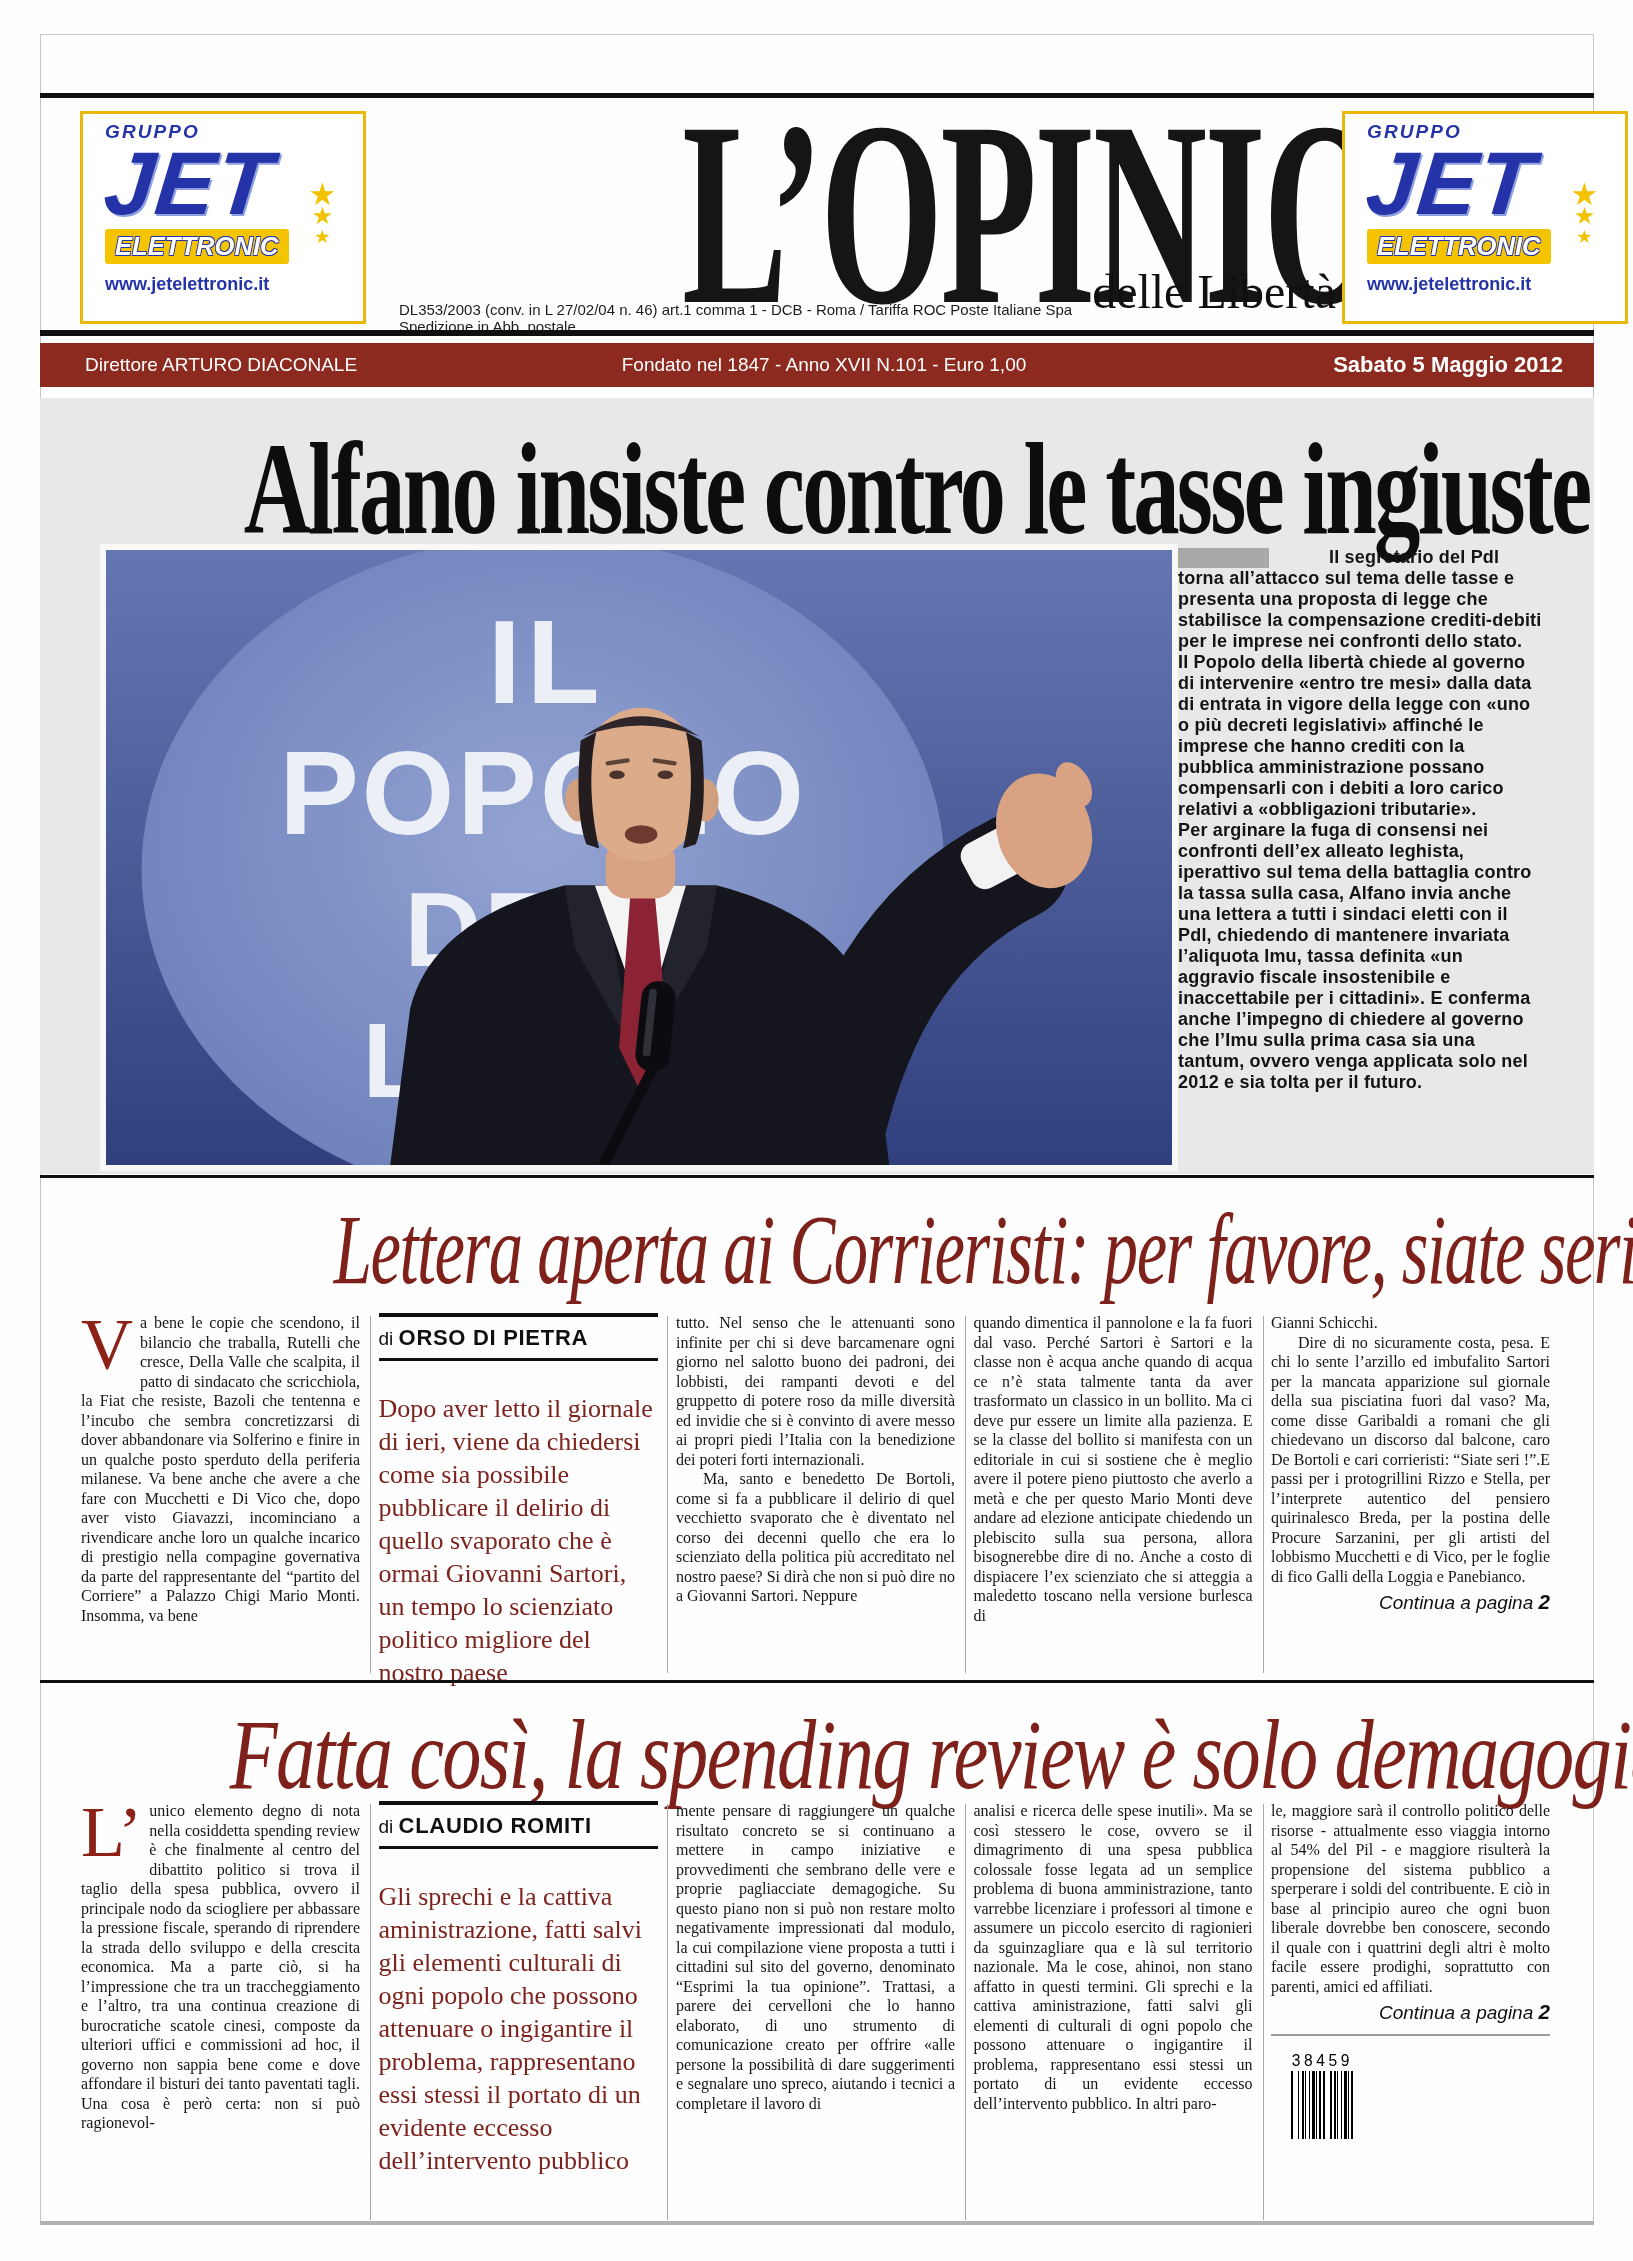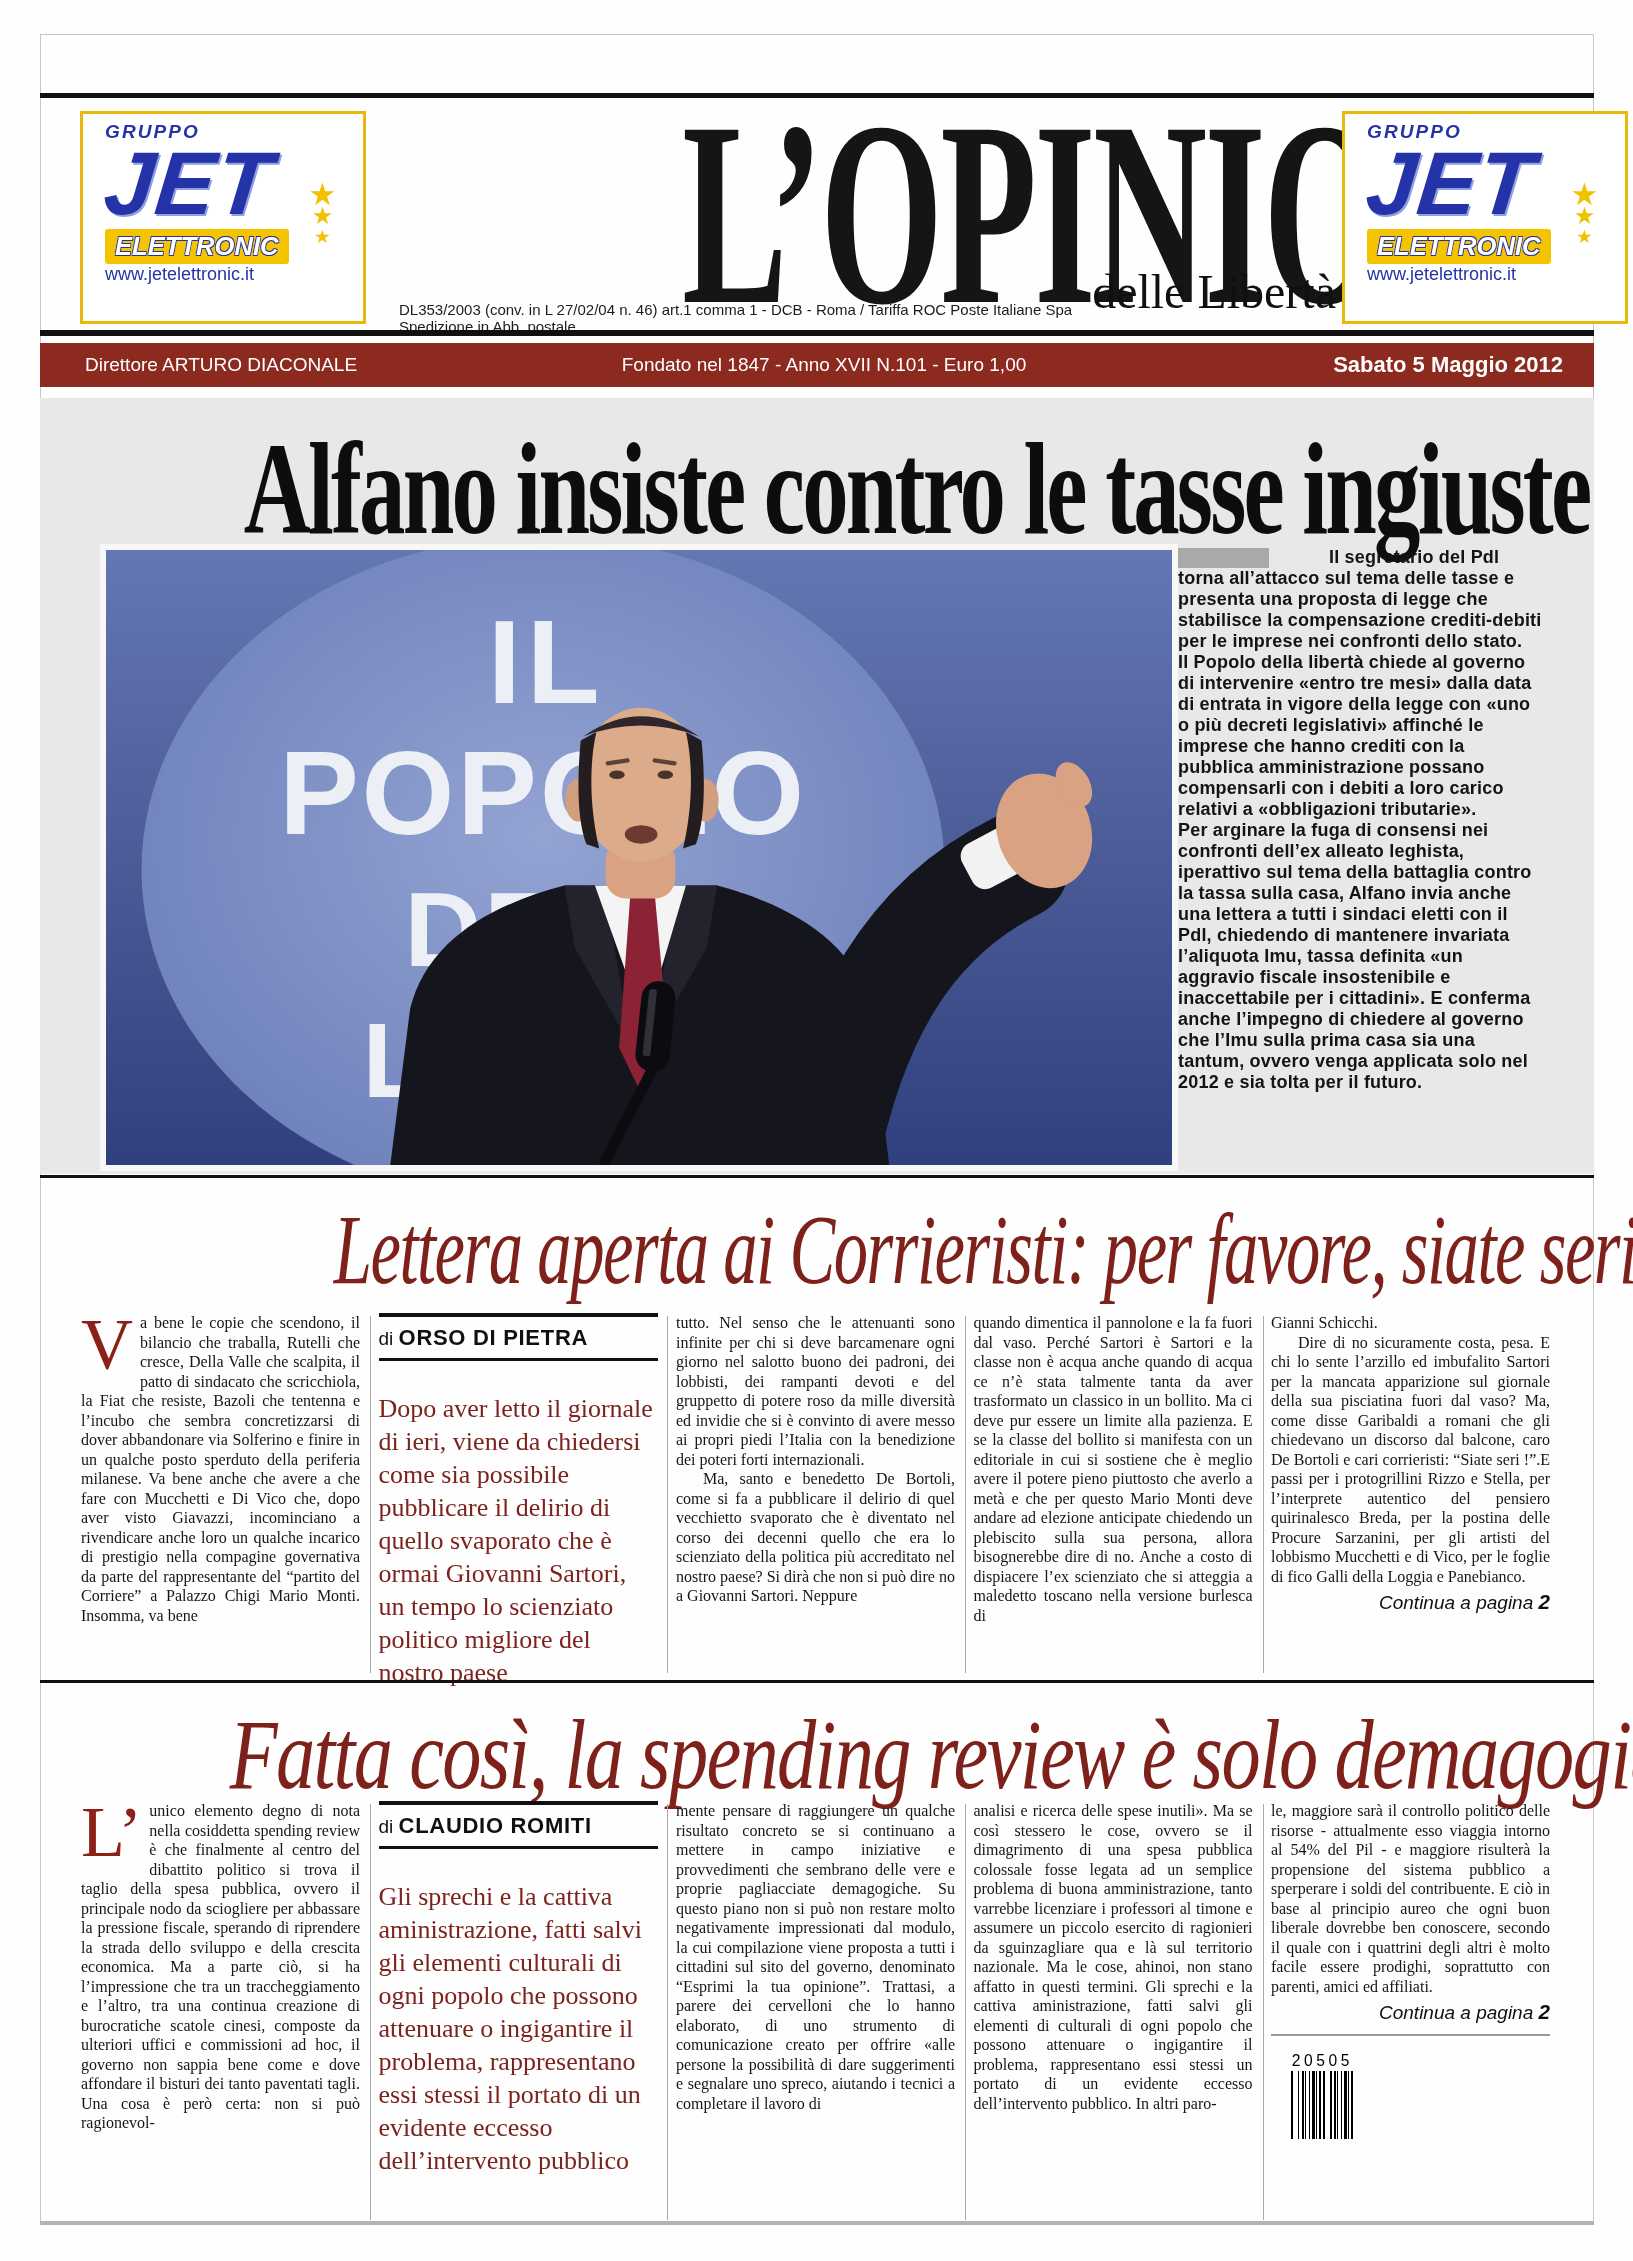--- a/index.html
+++ b/index.html
@@ -17,21 +17,21 @@
   .logo-inner{position:relative;width:100%;height:100%;}
   .logo-group{color:#2433a8;font-weight:bold;font-style:italic;font-size:19px;letter-spacing:2.1px;}
   .logo-name{color:#2433a8;font-weight:bold;font-style:italic;font-size:89px;line-height:78px;
              letter-spacing:1.4px;transform:skewX(-6deg);display:inline-block;margin-top:1.4px;
              text-shadow:2.1px 2.1px 0 #8fa0e0;}
   .logo-stars{position:absolute;right:-1.4px;top:63px;width:40px;text-align:center;color:#f2c200;line-height:21px;}
   .star1{font-size:31px;} .star2{font-size:24px;} .star3{font-size:18.5px;}
   .logo-brand{display:inline-block;background:#f4c400;color:#ffffff;font-weight:bold;font-style:italic;
               font-size:25.6px;padding:2.8px 10px;border-radius:3px;margin-top:7px;
               text-shadow:-0.7px -0.7px 0 #2433a8,0.7px -0.7px 0 #2433a8,-0.7px 0.7px 0 #2433a8,0.7px 0.7px 0 #2433a8;}
-  .logo-url{color:#2433a8;font-weight:normal;font-size:18px;margin-top:0;}
+  .logo-url{color:#2433a8;font-weight:bold;font-size:18px;margin-top:10px;}
   .mast-title-wrap{text-align:center;white-space:nowrap;}
   .mast-title{display:inline-block;font-family:"Liberation Serif",serif;font-weight:bold;
               font-size:263px;line-height:213px;letter-spacing:-4.3px;transform:scale(.60,1);transform-origin:center top;}
   .mast-imprint{font-family:"Liberation Sans",sans-serif;font-size:15px;color:#1c1c1c;}
   .mast-sub{font-family:"Liberation Serif",serif;font-size:48px;text-align:right;color:#101010;}
 
   
   .infobar{background:#8c2a20;color:#ffffff;display:flex;align-items:center;
            font-family:"Liberation Sans",sans-serif;}
   .infobar .director{font-size:19px;padding-left:45px;flex:1;}
@@ -266,21 +266,21 @@
     </div>
     <div class="col">
       <p>analisi e ricerca delle spese inutili». Ma se così stessero le cose, ovvero se il dimagrimento di una spesa pubblica colossale fosse legata ad un semplice problema di buona amministrazione, tanto varrebbe licenziare i professori al timone e assumere un piccolo esercito di ragionieri da sguinzagliare qua e là sul territorio nazionale. Ma le cose, ahinoi, non stano affatto in questi termini. Gli sprechi e la cattiva aministrazione, fatti salvi gli elementi di culturali di ogni popolo che possono attenuare o ingigantire il problema, rappresentano essi stessi un portato di un evidente eccesso dell’intervento pubblico. In altri paro-</p>
     </div>
     <div class="col">
       <p>le, maggiore sarà il controllo politico delle risorse - attualmente esso viaggia intorno al 54% del Pil - e maggiore risulterà la propensione del sistema pubblico a sperperare i soldi del contribuente. E ciò in base al principio aureo che ogni buon liberale dovrebbe ben conoscere, secondo il quale con i quattrini degli altri è molto facile essere prodighi, soprattutto con parenti, amici ed affiliati.</p>
       <div class="continua"><span>Continua a pagina</span> <b>2</b></div>
       <div class="barcode-box">
         <div class="bc-row">
           <div class="bc-addon">
-            <div class="bc-addon-num">20505</div>
+            <div class="bc-addon-num">38459</div>
             <div class="bc-bars"></div>
           </div>
         </div>
       </div>
     </div>
   </div>
   <div class="abs vline" style="left:370px;top:1804px;height:416px;"></div>
   <div class="abs vline" style="left:667px;top:1804px;height:416px;"></div>
   <div class="abs vline" style="left:965px;top:1804px;height:416px;"></div>
   <div class="abs vline" style="left:1263px;top:1804px;height:416px;"></div>

